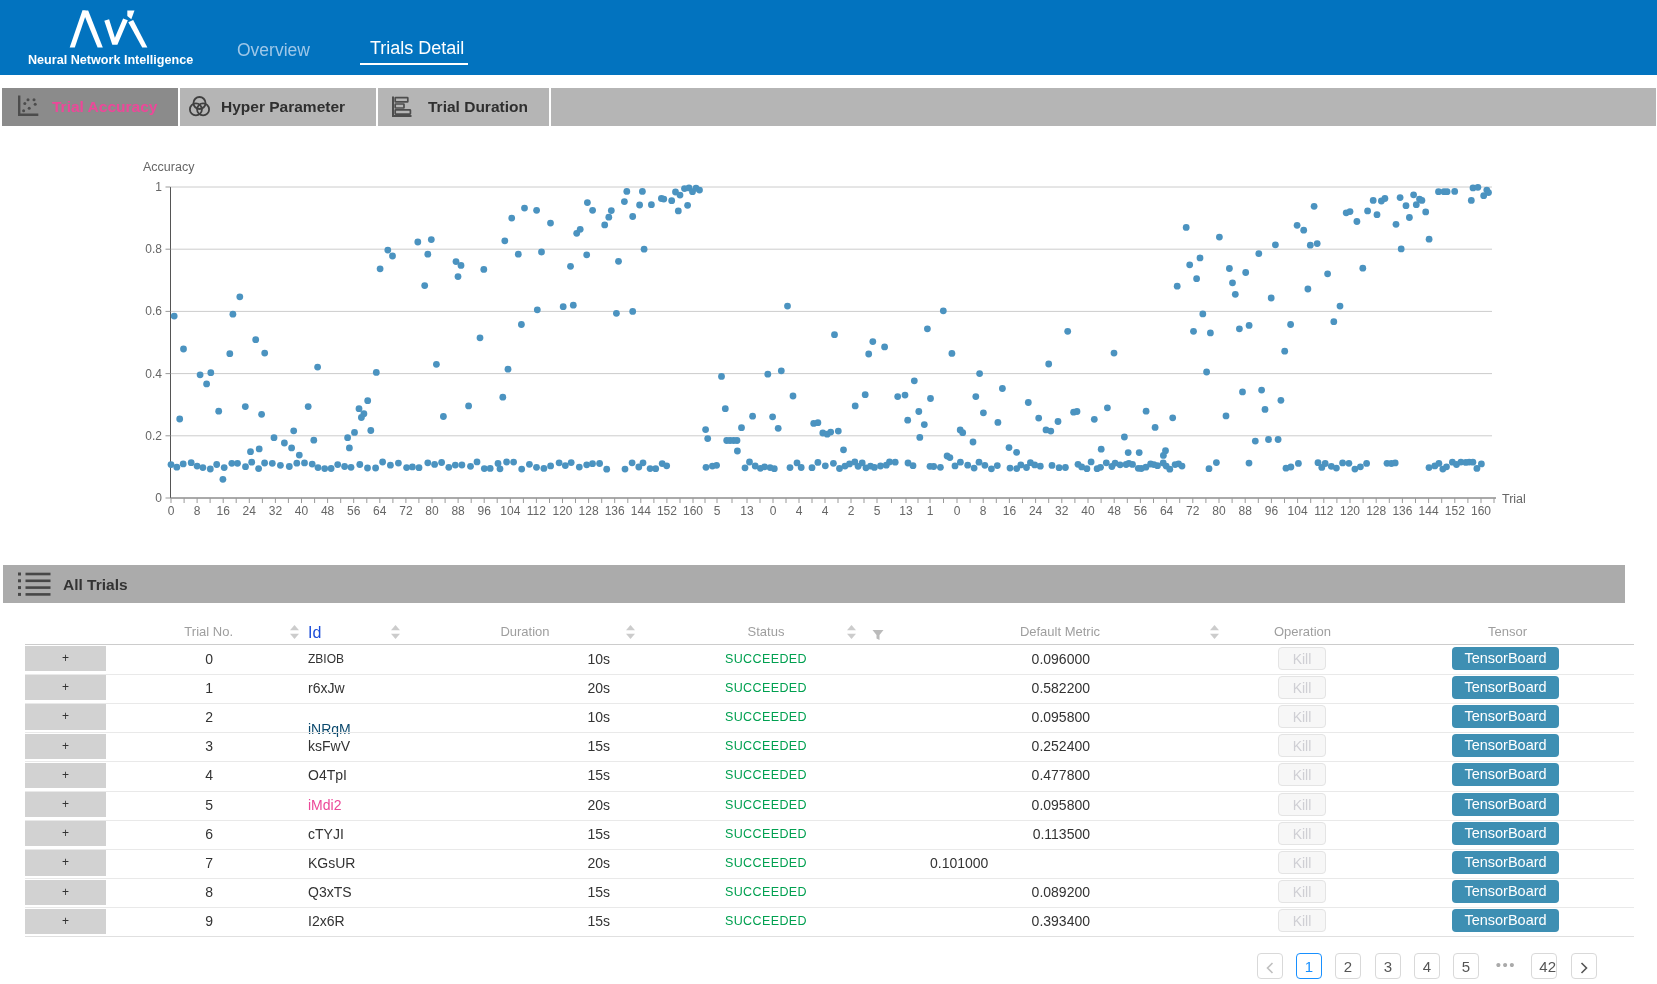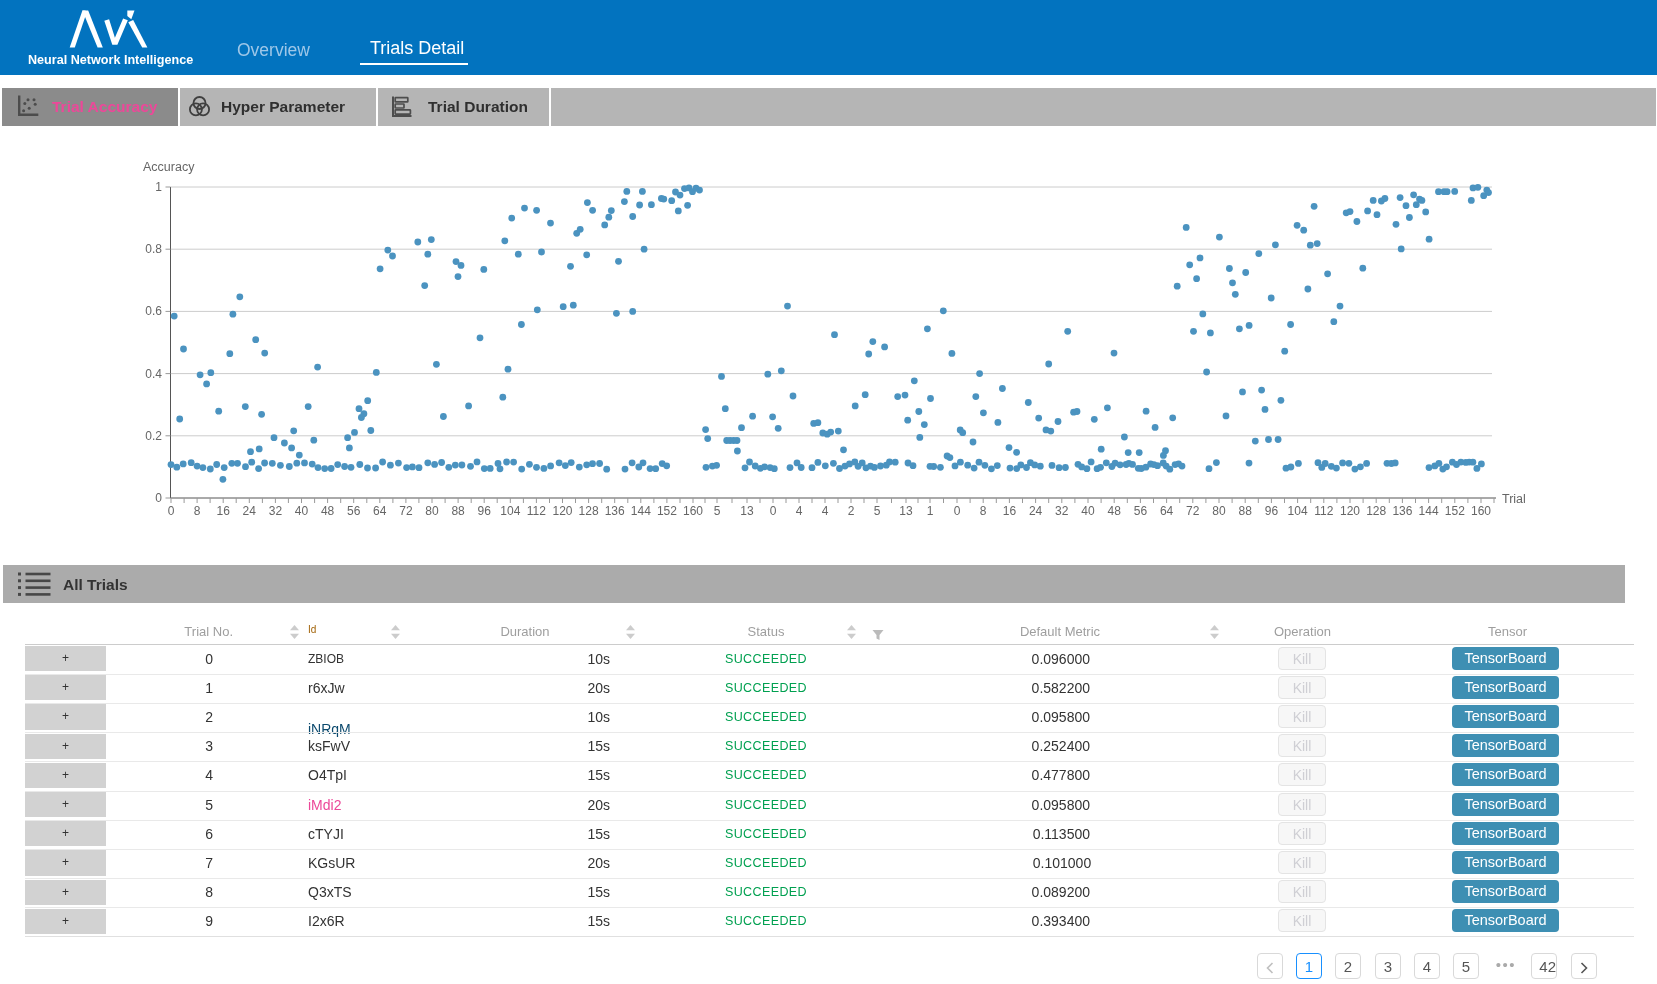--- a/index.html
+++ b/index.html
@@ -656,21 +656,21 @@
       <rect x="7.5" y="14.3" width="25" height="2.6"></rect>
       <rect x="7.5" y="21.1" width="25" height="2.6"></rect>
     </svg></div>
 <div style="position:absolute;left:63px;top:576px;font-size:15.5px;font-weight:700;color:#333">All Trials</div>
 
 <div style="position:absolute;left:120px;top:624px;width:113px;text-align:right;font-size:13px;color:#9e9e9e">Trial No.</div>
 <svg style="position:absolute;left:289px;top:624px" width="11" height="16" viewBox="0 0 11 16">
     <path d="M5.5 1 L10 6.2 H1 Z" fill="#ccc"></path>
     <path d="M5.5 15 L1 9.8 H10 Z" fill="#ccc"></path>
   </svg>
-<div style="position:absolute;left:308px;top:624px;font-size:10px;color:#a16207">Id</div>
+<div style="position:absolute;left:308px;top:624px;font-size:16px;color:#1d4ed8">Id</div>
 <svg style="position:absolute;left:390px;top:624px" width="11" height="16" viewBox="0 0 11 16">
     <path d="M5.5 1 L10 6.2 H1 Z" fill="#ccc"></path>
     <path d="M5.5 15 L1 9.8 H10 Z" fill="#ccc"></path>
   </svg>
 <div style="position:absolute;left:460px;top:624px;width:130px;text-align:center;font-size:13px;color:#9e9e9e">Duration</div>
 <svg style="position:absolute;left:625px;top:624px" width="11" height="16" viewBox="0 0 11 16">
     <path d="M5.5 1 L10 6.2 H1 Z" fill="#ccc"></path>
     <path d="M5.5 15 L1 9.8 H10 Z" fill="#ccc"></path>
   </svg>
 <div style="position:absolute;left:686px;top:624px;width:160px;text-align:center;font-size:13px;color:#9e9e9e">Status</div>
@@ -751,21 +751,21 @@
 <div style="position:absolute;left:686px;top:819.7px;width:160px;height:29.2px;line-height:29.2px;text-align:center;font-size:12.5px;letter-spacing:0.4px;color:#00a050">SUCCEEDED</div>
 <div style="position:absolute;left:930px;top:819.7px;width:160px;height:29.2px;line-height:29.2px;text-align:right;font-size:14px;color:#333">0.113500</div>
 <div style="position:absolute;left:1278px;top:821.7px;width:48px;height:23px;background:#f7f7f7;border:1px solid #e4e4e4;border-radius:4px;text-align:center;line-height:23px;font-size:14px;color:#cfcfd4">Kill</div>
 <div style="position:absolute;left:1452px;top:821.7px;width:107px;height:23px;background:#3e8fb3;border-radius:4px;text-align:center;line-height:23px;font-size:14.5px;color:#fff">TensorBoard</div>
 <div style="position:absolute;left:25px;top:848.9px;width:1609px;height:1px;background:#e9e9e9"></div>
 <div style="position:absolute;left:25px;top:850.4px;width:81px;height:25.2px;background:#d2d2d2;text-align:center;line-height:25.2px;font-size:12px;color:#333">+</div>
 <div style="position:absolute;left:120px;top:848.9px;width:93px;height:29.2px;line-height:29.2px;text-align:right;font-size:14px;color:#333">7</div>
 <div style="position:absolute;left:308px;top:848.9px;height:29.2px;line-height:29.2px;font-size:14px;color:#333">KGsUR</div>
 <div style="position:absolute;left:500px;top:848.9px;width:110px;height:29.2px;line-height:29.2px;text-align:right;font-size:14px;color:#333">20s</div>
 <div style="position:absolute;left:686px;top:848.9px;width:160px;height:29.2px;line-height:29.2px;text-align:center;font-size:12.5px;letter-spacing:0.4px;color:#00a050">SUCCEEDED</div>
-<div style="position:absolute;left:982px;top:848.9px;width:160px;height:29.2px;line-height:29.2px;text-align:center;font-size:14px;color:#333">0.101000</div>
+<div style="position:absolute;left:930px;top:848.9px;width:160px;height:29.2px;line-height:29.2px;text-align:left;font-size:14px;color:#333">0.101000</div>
 <div style="position:absolute;left:1278px;top:850.9px;width:48px;height:23px;background:#f7f7f7;border:1px solid #e4e4e4;border-radius:4px;text-align:center;line-height:23px;font-size:14px;color:#cfcfd4">Kill</div>
 <div style="position:absolute;left:1452px;top:850.9px;width:107px;height:23px;background:#3e8fb3;border-radius:4px;text-align:center;line-height:23px;font-size:14.5px;color:#fff">TensorBoard</div>
 <div style="position:absolute;left:25px;top:878.1px;width:1609px;height:1px;background:#e9e9e9"></div>
 <div style="position:absolute;left:25px;top:879.6px;width:81px;height:25.2px;background:#d2d2d2;text-align:center;line-height:25.2px;font-size:12px;color:#333">+</div>
 <div style="position:absolute;left:120px;top:878.1px;width:93px;height:29.2px;line-height:29.2px;text-align:right;font-size:14px;color:#333">8</div>
 <div style="position:absolute;left:308px;top:878.1px;height:29.2px;line-height:29.2px;font-size:14px;color:#333">Q3xTS</div>
 <div style="position:absolute;left:500px;top:878.1px;width:110px;height:29.2px;line-height:29.2px;text-align:right;font-size:14px;color:#333">15s</div>
 <div style="position:absolute;left:686px;top:878.1px;width:160px;height:29.2px;line-height:29.2px;text-align:center;font-size:12.5px;letter-spacing:0.4px;color:#00a050">SUCCEEDED</div>
 <div style="position:absolute;left:930px;top:878.1px;width:160px;height:29.2px;line-height:29.2px;text-align:right;font-size:14px;color:#333">0.089200</div>
 <div style="position:absolute;left:1278px;top:880.1px;width:48px;height:23px;background:#f7f7f7;border:1px solid #e4e4e4;border-radius:4px;text-align:center;line-height:23px;font-size:14px;color:#cfcfd4">Kill</div>

